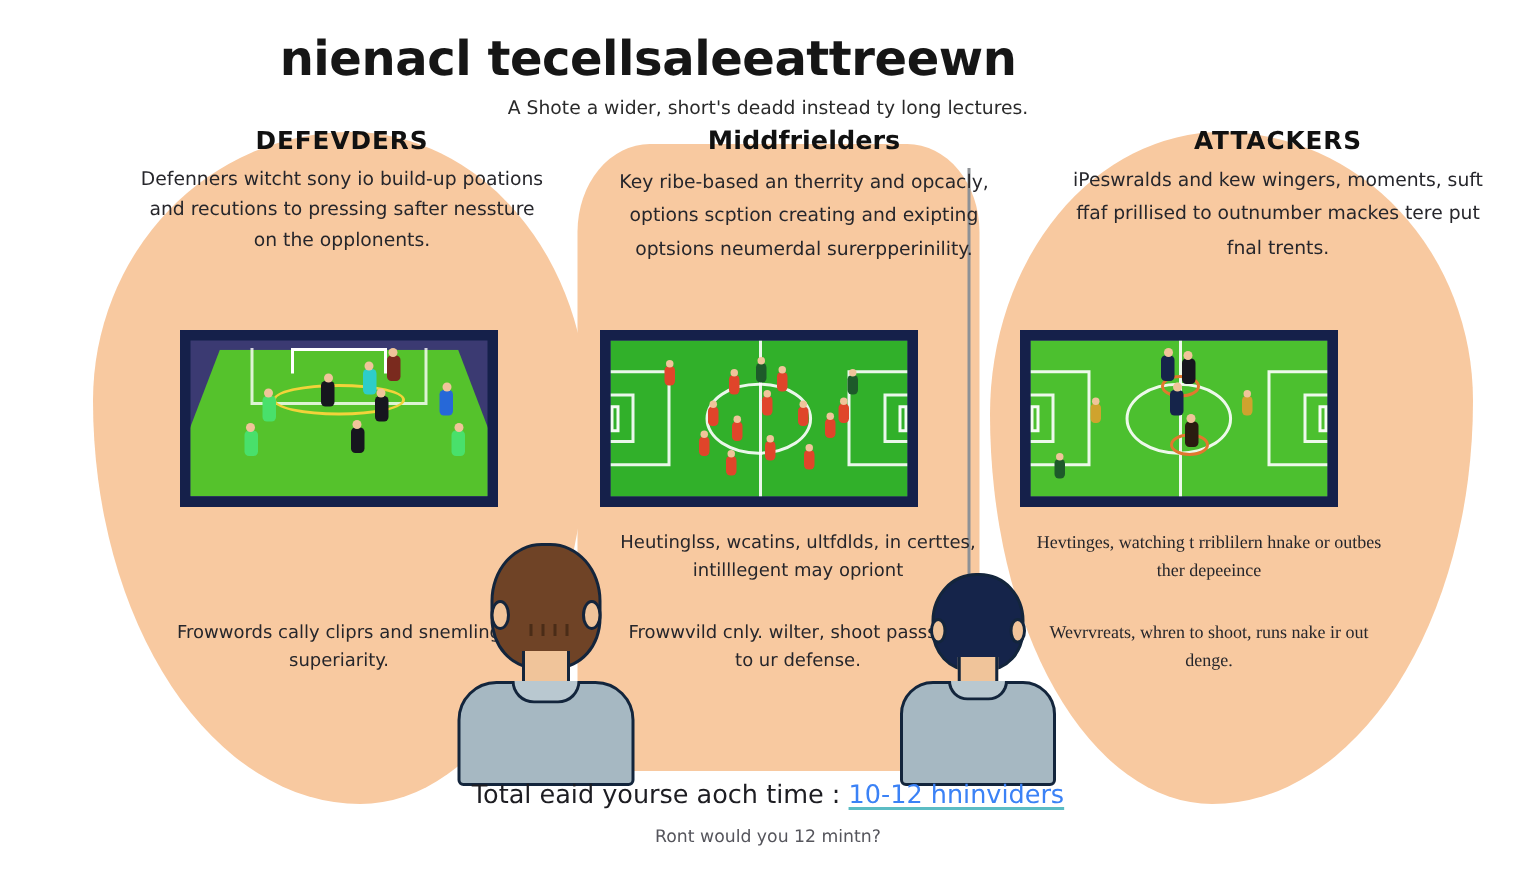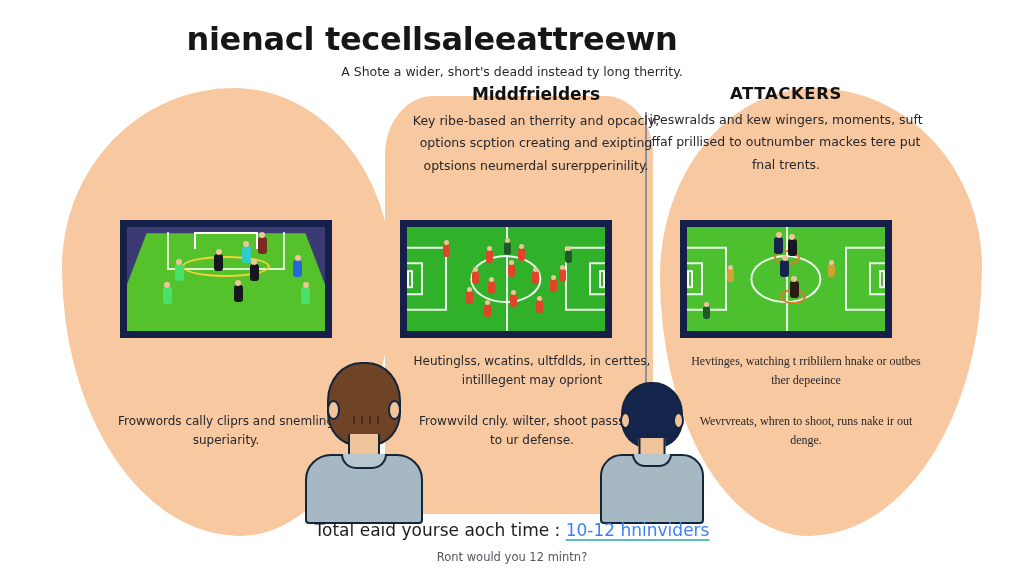--- a/index.html
+++ b/index.html
@@ -39,21 +39,21 @@
   }
   .subtitle {
     position: absolute; left: 0; top: 64px; width: 1024px;
     text-align: center; font-size: 12.5px; color: #2a2a2a;
   }
 
   
   .col { position: absolute; top: 84px; width: 300px; text-align: center; }
   .col-left  { left: 78px; }
   .col-mid   { left: 386px; width: 300px; }
-  .col-right { left: 636px; }
+  .col-right { left: 702px; }
 
   .col-head {
     font-size: 16.5px; font-weight: 700; color: #111111;
     letter-spacing: 0.6px; margin-bottom: 6px;
   }
   .col-head.soft { font-size: 17px; letter-spacing: 0px; font-weight: 700; }
 
   .col-body {
     font-size: 12.5px; line-height: 1.62; color: #26262b;
     padding: 0 12px;
@@ -210,22 +210,26 @@
 
 <div id="canvas">
 
   <div class="blob blob-left"></div>
   <div class="blob blob-mid"></div>
   <div class="blob blob-right"></div>
 
   <div class="divider"></div>
 
   <div class="title">nienacl tecellsaleeattreewn</div>
-  <div class="subtitle">A Shote a wider, short's deadd instead ty long therrity.</div>
-
+  <div class="subtitle">A Shote a wider, short's deadd instead ty long lectures.</div>
+
+  <div class="col col-left">
+    <div class="col-head">DEFEVDERS</div>
+    <div class="col-body">Defenners witcht sony io build-up poations and recutions to pressing safter nessture on the opplonents.</div>
+  </div>
 
   <div class="pitch-wrap pw-left">
     <div class="pitch">
       <div class="persp-grass"></div>
       <div class="persp-box"></div>
       <div class="persp-goal"></div>
       <div class="persp-arc"></div>
       <div class="plr big" style="left:24%;top:36%;background:#49e06b;"></div>
       <div class="plr big" style="left:18%;top:58%;background:#49e06b;"></div>
       <div class="plr big" style="left:44%;top:26%;background:#16161e;"></div>

